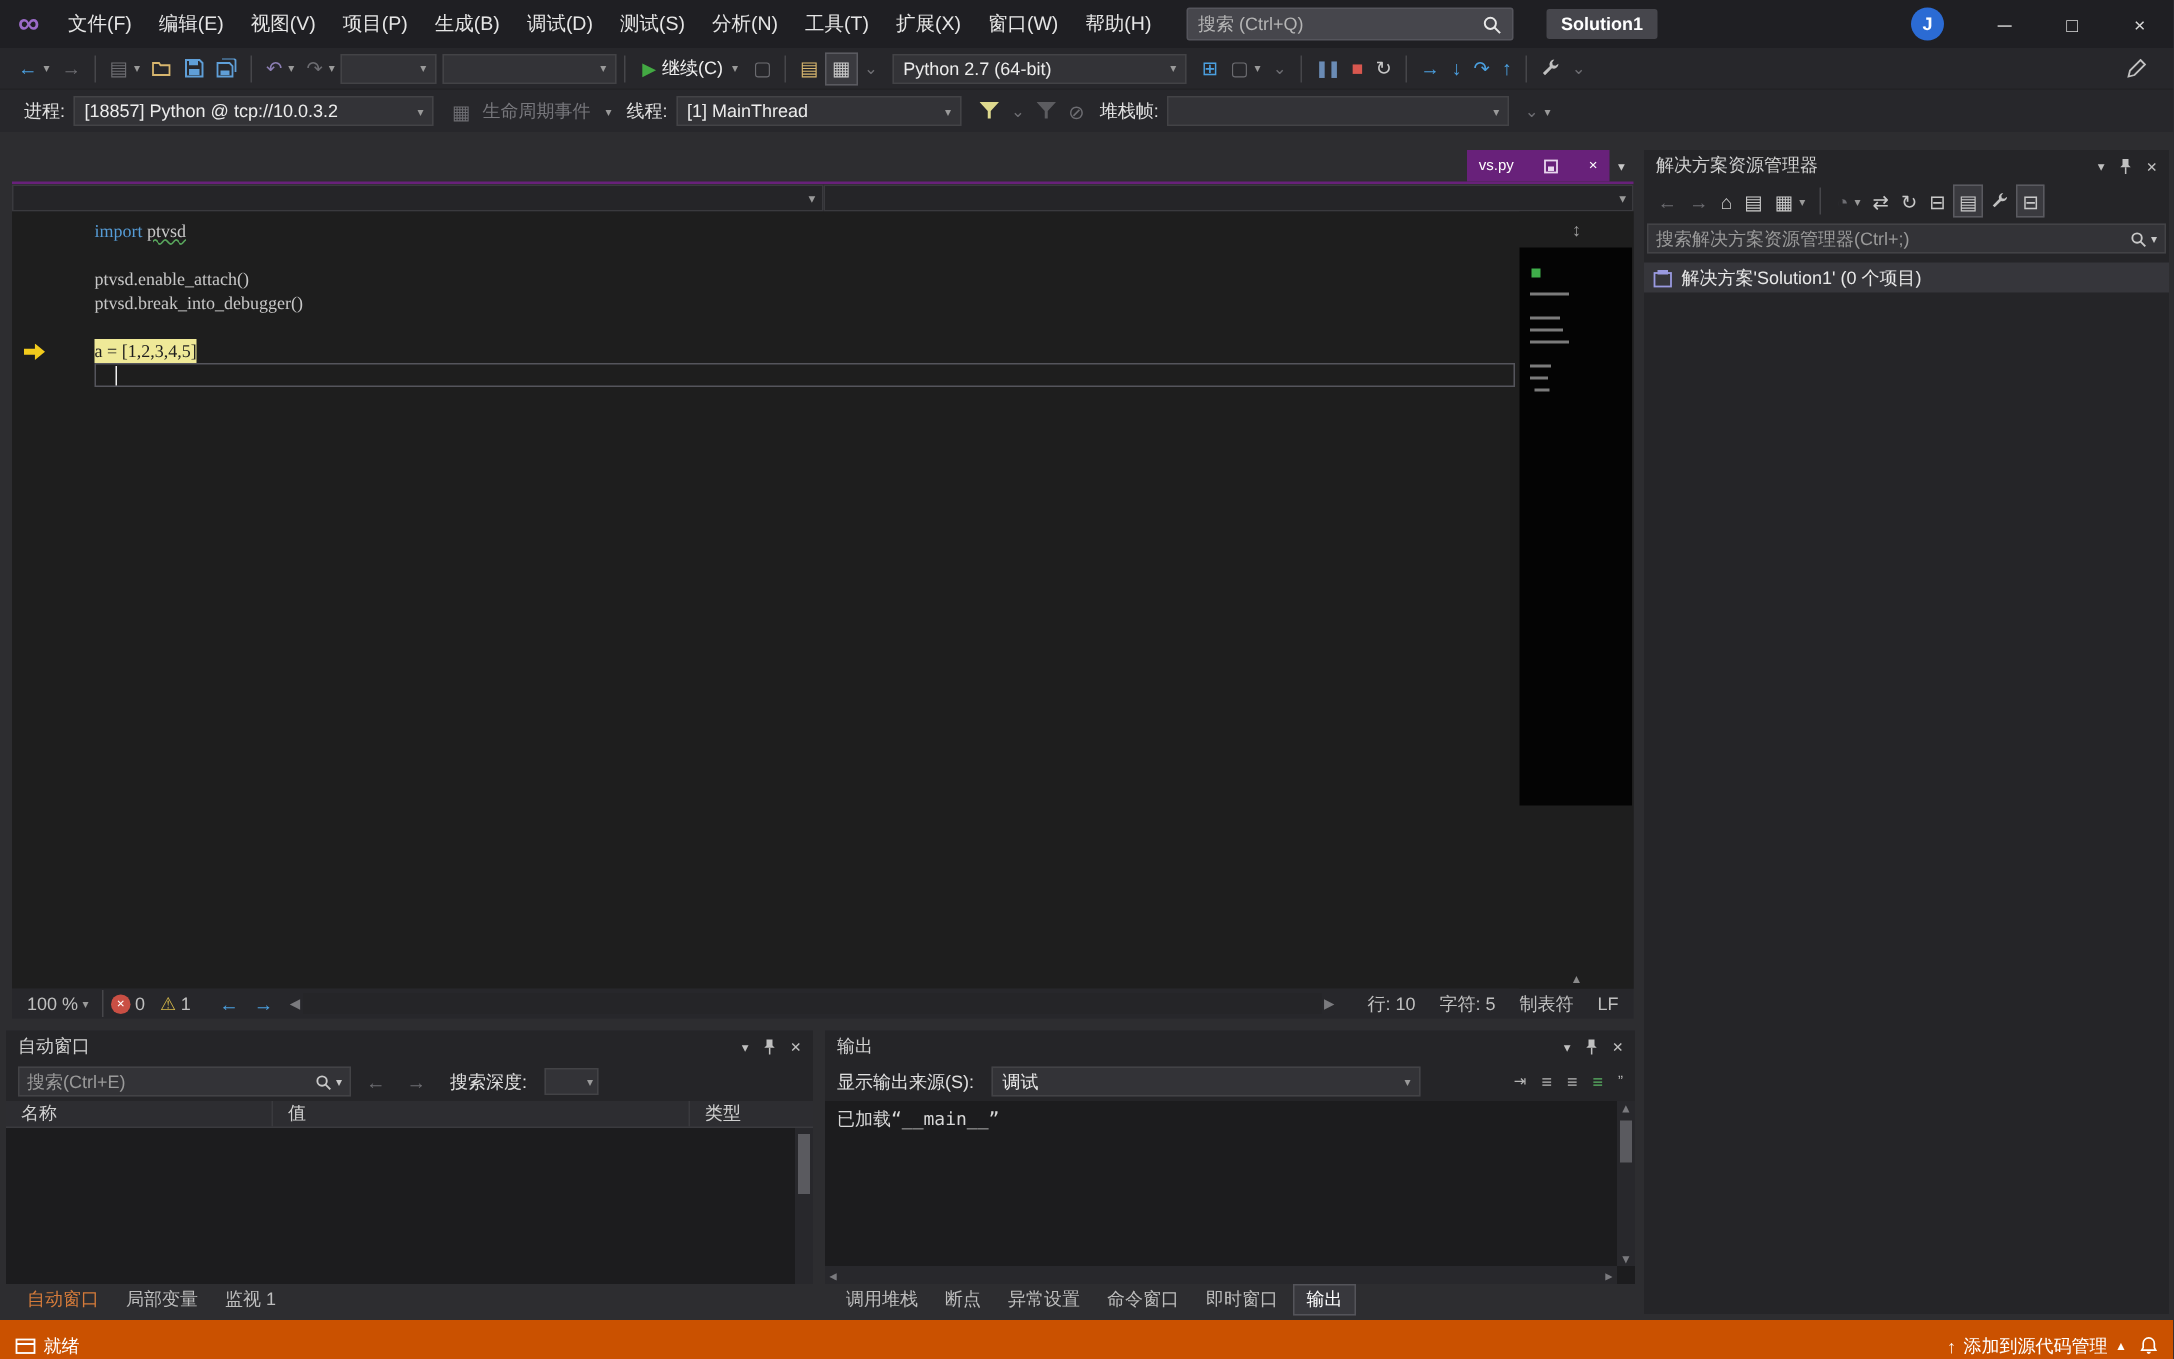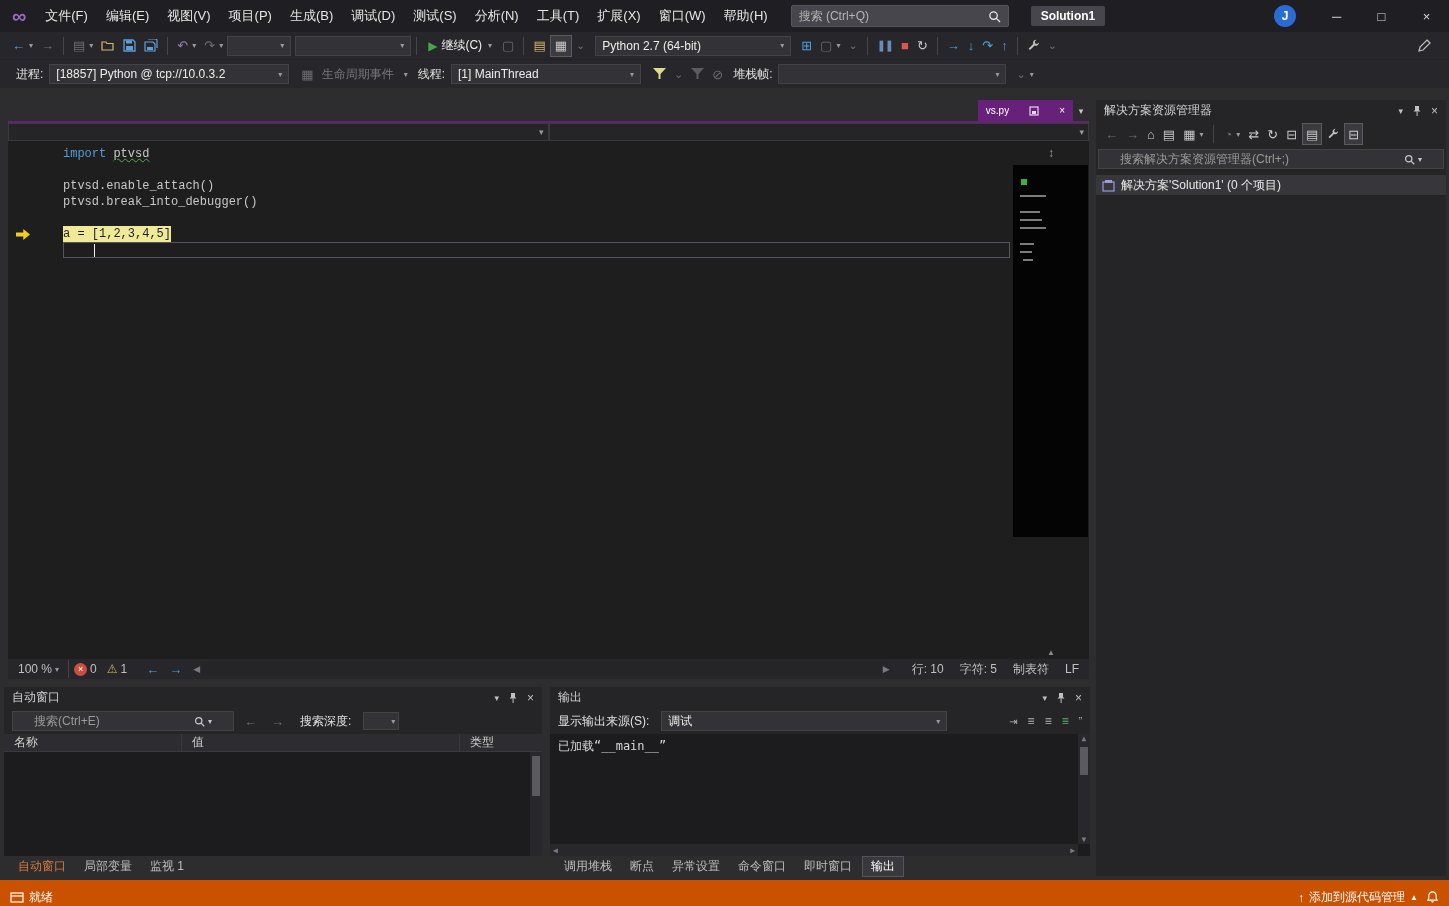--- a/index.html
+++ b/index.html
@@ -42,21 +42,21 @@
 
   
   .editor-group{flex:1;display:flex;flex-direction:column;margin:0 4px 0 8px;min-height:0}
   .tabstrip{height:21px;display:flex;justify-content:flex-end;align-items:flex-end}
   .doc-tab{background:#68217a;color:#fff;height:21px;display:flex;align-items:center;gap:20px;padding:0 8px;font-size:10px}
   .tab-dd{width:16px;color:#c8c8c8;font-size:9px;text-align:center;align-self:center}
   .tab-underline{height:2px;background:#68217a;flex:none}
   .breadcrumbs{height:18px;display:flex;background:#1e1e1e}
   .crumb{flex:1;border:1px solid #3a3a3e;background:#252528;display:flex;align-items:center;justify-content:flex-end;padding:0 4px;color:#9a9a9a;font-size:9px}
   .code-wrap{flex:1;background:#1e1e1e;display:flex;min-height:0;position:relative}
-  .code-lines{flex:1;padding-top:5px;font-family:Liberation Mono, monospace;font-size:12px;line-height:16px;min-width:0}
+  .code-lines{flex:1;padding-top:5px;font-family:Liberation Serif, serif;font-size:12px;line-height:16px;min-width:0}
   .code-line{display:flex;height:16px;white-space:pre}
   .gutter{width:55px;flex:none;position:relative}
   .exec-arrow{position:absolute;left:8px;top:3px;width:14px;height:11px;background:#f2cb1d;clip-path:polygon(0 32%,52% 32%,52% 0,100% 50%,52% 100%,52% 68%,0 68%)}
   .line-body{flex:1;margin-right:3px;display:flex;align-items:center;height:16px}
   .stmt{white-space:pre}
   .stmt.hl{background:#efe998;color:#1e1e1e}
   .stmt.hl span{color:#1e1e1e !important}
   .cur .line-body{border:1px solid #55555c}
   .caret{display:inline-block;width:1px;height:13px;background:#f0f0f0;margin-left:1px}
   .tk-kw{color:#569cd6}.tk-pl{color:#c8c8c8}
@@ -81,21 +81,21 @@
   
   .bottom-row{height:189px;flex:none;display:flex;margin:8px 3px 4px 4px}
   .panel-col{display:flex;flex-direction:column;min-width:0}
   .panel-col.autos{width:538px;flex:none}
   .panel-col.output{flex:1;margin-left:8px}
   .panel{flex:1;background:#252528;display:flex;flex-direction:column;min-height:0}
   .panel-header{height:21px;display:flex;align-items:center;padding:0 8px;color:#d0d0d0;font-size:12px;flex:none}
   .ph-icons{margin-left:auto;display:flex;align-items:center;gap:9px;color:#c0c0c0}
   .ph-icons .gi{font-size:9px}
   .ptool{height:26px;display:flex;align-items:center;padding:0 8px;gap:6px;flex:none}
-  .searchbox{height:20px;background:#333337;border:1px solid #434346;display:flex;align-items:center;justify-content:space-between;padding:0 21px;color:#9a9a9a;font-size:12px}
+  .searchbox{height:20px;background:#333337;border:1px solid #434346;display:flex;align-items:center;justify-content:space-between;padding:0 5px;color:#9a9a9a;font-size:12px}
   .sb-icons{display:flex;align-items:center;gap:3px;color:#c8c8c8}
   .spin{width:36px;height:18px;background:#333337;border:1px solid #434346;display:flex;align-items:center;justify-content:flex-end;padding:0 3px;color:#9a9a9a;font-size:8px}
   .grid-header{height:18px;display:flex;background:#2d2d31;border-bottom:1px solid #3a3a3e;font-size:12px;color:#d0d0d0;flex:none}
   .gh-cell{padding:0 10px;border-right:1px solid #3a3a3e;display:flex;align-items:center}
   .grid-body{flex:1;background:#1c1c1e;position:relative}
   .vscroll{position:absolute;top:0;bottom:0;right:0;width:12px;background:#28282c;display:flex;flex-direction:column;align-items:center;font-size:8px;color:#7a7a7e}
   .vthumb{width:8px;background:#5a5a5f;margin-top:4px}
   .panel-tabs{height:20px;display:flex;align-items:center;gap:2px;padding-left:6px;flex:none;background:#2d2d30}
   .ptab{padding:1px 8px;font-size:12px;color:#bdbdbd}
   .autos-tabs .ptab.active{color:#d57b3a}

